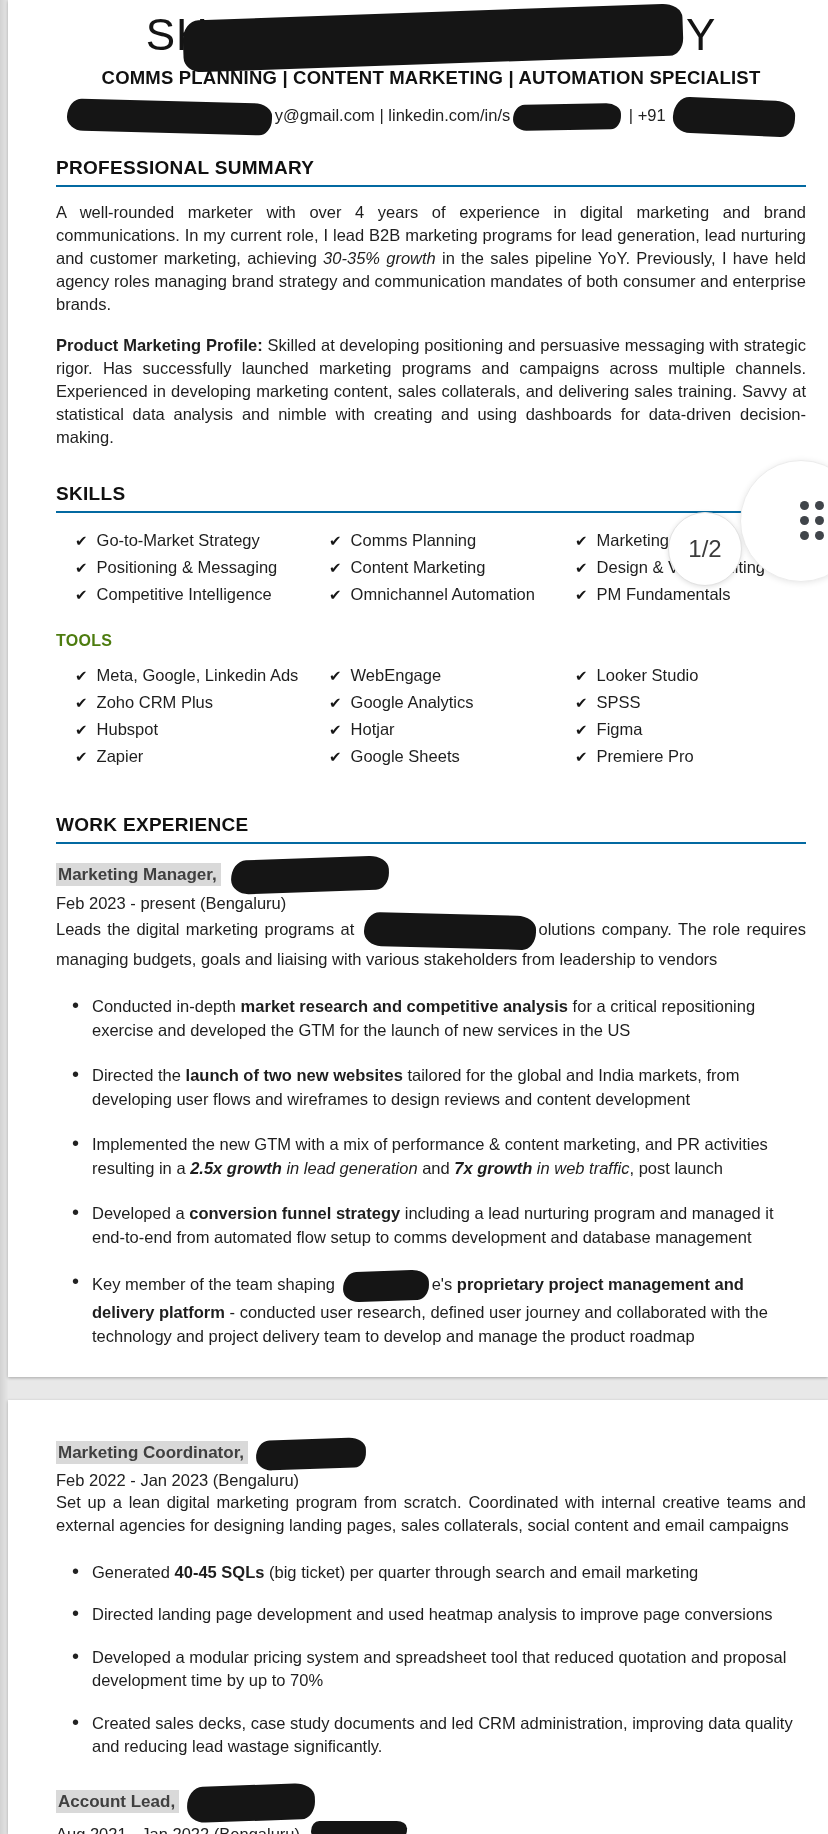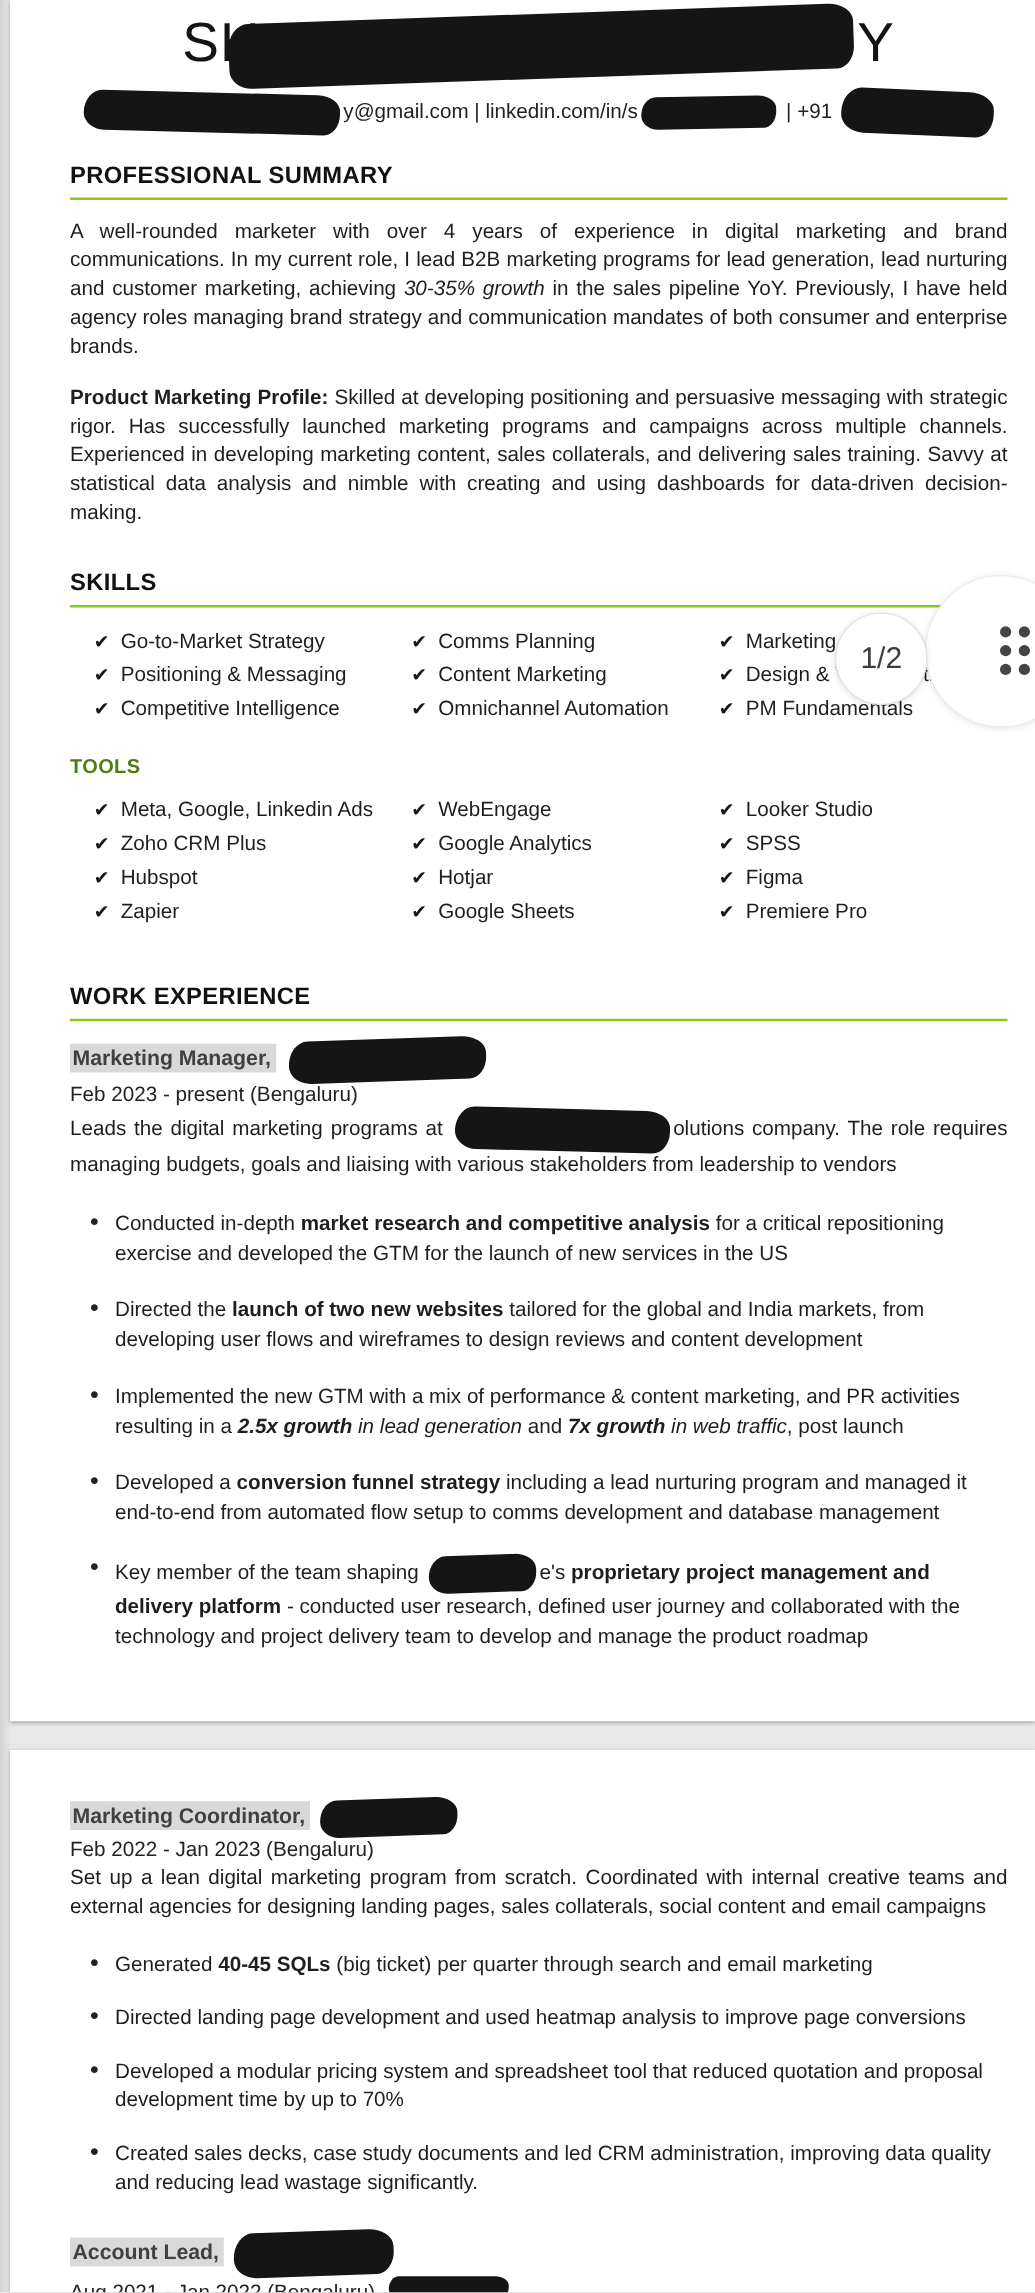--- a/index.html
+++ b/index.html
@@ -25,21 +25,21 @@
     letter-spacing:.2px;line-height:24px;color:#111;}
   .contact-line{margin-top:8px;text-align:center;font-size:16.5px;line-height:34px;
     white-space:nowrap;color:#222;}
 
   
   .rd{display:inline-block;background:#151515;vertical-align:middle;margin:0 3px;
     border-radius:16px 20px 14px 18px / 20px 14px 18px 15px;}
 
   
   h2.sec{font-size:19px;font-weight:700;color:#111;letter-spacing:.3px;margin:0;
-    padding-bottom:6px;border-bottom:2px solid #84cc16;}
+    padding-bottom:6px;border-bottom:2px solid #0369a1;}
   #summary-heading{margin-top:22px;}
   #skills-heading{margin-top:34px;}
   #work-heading{margin-top:46px;}
   h3.subsec{font-size:16px;font-weight:700;color:#4d7c0f;margin:26px 0 0 0;letter-spacing:.3px;}
 
   p.body{font-size:16.5px;line-height:23px;text-align:justify;margin:0;color:#1e1e1e;}
   #p1{margin-top:14px;}
   #p2{margin-top:18px;}
 
   .chk-grid{display:grid;grid-template-columns:254px 246px 1fr;row-gap:4px;
@@ -58,40 +58,41 @@
   ul.bullets.mc li{margin-bottom:19px;}
   ul.bullets li::before{content:"\2022";position:absolute;left:16px;top:-1px;
     font-size:20px;color:#222;}
 
   #role2-block{margin-top:0;}
   #role3{margin-top:26px;}
   #date3{margin-top:2px;position:relative;}
   #date3 .smear{position:absolute;left:252px;top:-2px;width:96px;height:18px;}
 
   
-  .page-pill{position:absolute;left:668px;top:490px;width:72px;height:72px;
+  .page-pill{position:absolute;left:668px;top:512px;width:72px;height:72px;
     border-radius:50%;background:#fff;border:1px solid #e2e2e2;
     box-shadow:0 1px 5px rgba(0,0,0,.12);display:flex;align-items:center;
     justify-content:center;font-size:24px;color:#3c3c3c;z-index:6;}
   .fab{position:absolute;left:740px;top:460px;width:120px;height:120px;
     border-radius:50%;background:#fff;border:1px solid #ececec;
     box-shadow:0 1px 6px rgba(0,0,0,.10);z-index:5;}
   .dotgrid{position:absolute;left:800px;top:501px;width:24px;height:40px;z-index:7;
     display:grid;grid-template-columns:9px 9px;grid-template-rows:9px 9px 9px;
     column-gap:6px;row-gap:6px;}
   .dotgrid .dot{width:9px;height:9px;border-radius:50%;background:#40454a;}
 </style>
 </head>
 <body>
 
 <div class="edge-strip"></div>
 
 <div class="page" id="page1">
   <div class="page-inner">
     <div class="name-line"><span>SH</span><span class="rd" style="width: 500px; height: 52px; transform: rotate(-2deg); margin-left: -26px;"></span><span>Y</span></div>
+    <div class="tagline">COMMS PLANNING | CONTENT MARKETING | AUTOMATION SPECIALIST</div>
     <div class="contact-line"><span class="rd" style="width: 205px; height: 32px; transform: rotate(1.5deg);"></span><span>y@gmail.com | linkedin.com/in/s</span><span class="rd" style="width: 108px; height: 26px; transform: rotate(-1deg);"></span><span> | +91 </span><span class="rd" style="width: 122px; height: 36px; transform: rotate(2.5deg);"></span></div>
 
     <h2 class="sec" id="summary-heading">PROFESSIONAL SUMMARY</h2>
     <p class="body" id="p1"><span>A well-rounded marketer with over 4 years of experience in digital marketing and brand communications. In my current role, I lead B2B marketing programs for lead generation, lead nurturing and customer marketing, achieving </span><span style="font-style: italic;">30-35% growth</span><span> in the sales pipeline YoY. Previously, I have held agency roles managing brand strategy and communication mandates of both consumer and enterprise brands.</span></p>
     <p class="body" id="p2"><span style="font-weight: 700;">Product Marketing Profile:</span><span> Skilled at developing positioning and persuasive messaging with strategic rigor. Has successfully launched marketing programs and campaigns across multiple channels. Experienced in developing marketing content, sales collaterals, and delivering sales training. Savvy at statistical data analysis and nimble with creating and using dashboards for data-driven decision-making.</span></p>
 
     <h2 class="sec" id="skills-heading">SKILLS</h2>
     <div class="chk-grid">
       <div><span class="chk-i">✔</span><span>Go-to-Market Strategy</span></div>
       <div><span class="chk-i">✔</span><span>Comms Planning</span></div>

